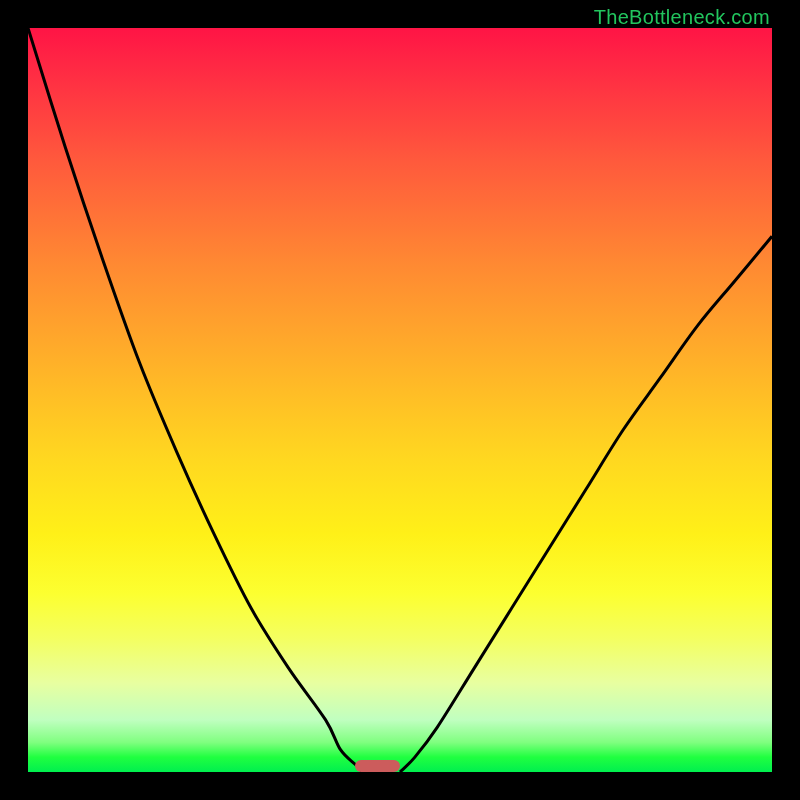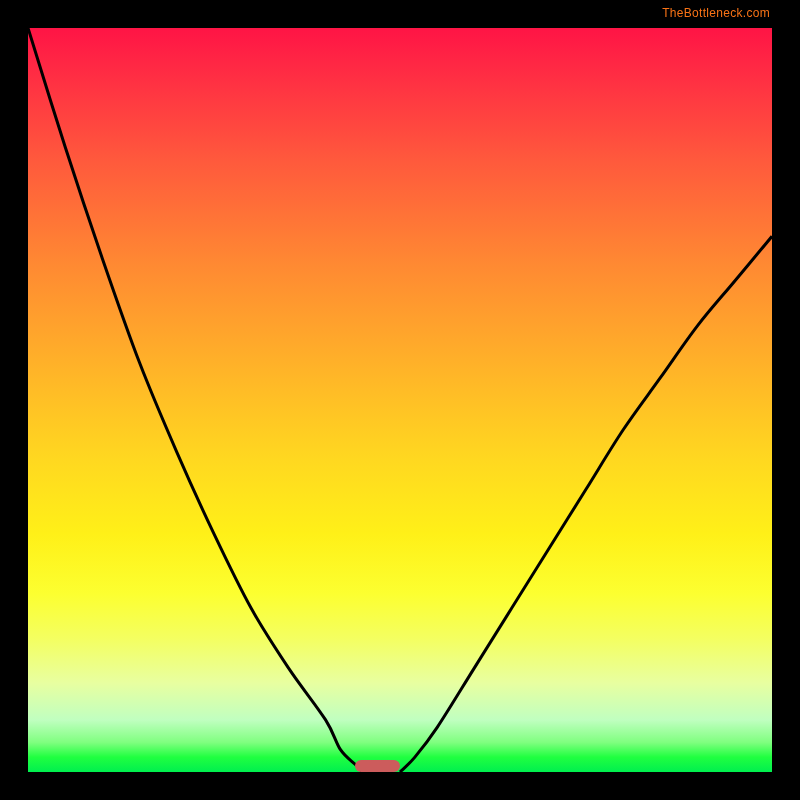--- a/index.html
+++ b/index.html
@@ -36,22 +36,22 @@
         #c0ffc0 93%,
         #80ff80 96%,
         #20ff40 98%,
         #00ef4f 100%
       );
     }
     .watermark {
       position: absolute;
       top: 6px;
       right: 30px;
-      color: #f97316;
-      font-size: 12px;
+      color: #22c55e;
+      font-size: 20px;
       font-weight: normal;
       letter-spacing: 0.3px;
     }
     .marker {
       position: absolute;
       height: 12px;
       background: #cc5c5c;
       border-radius: 6px;
     }
     svg.curve {

